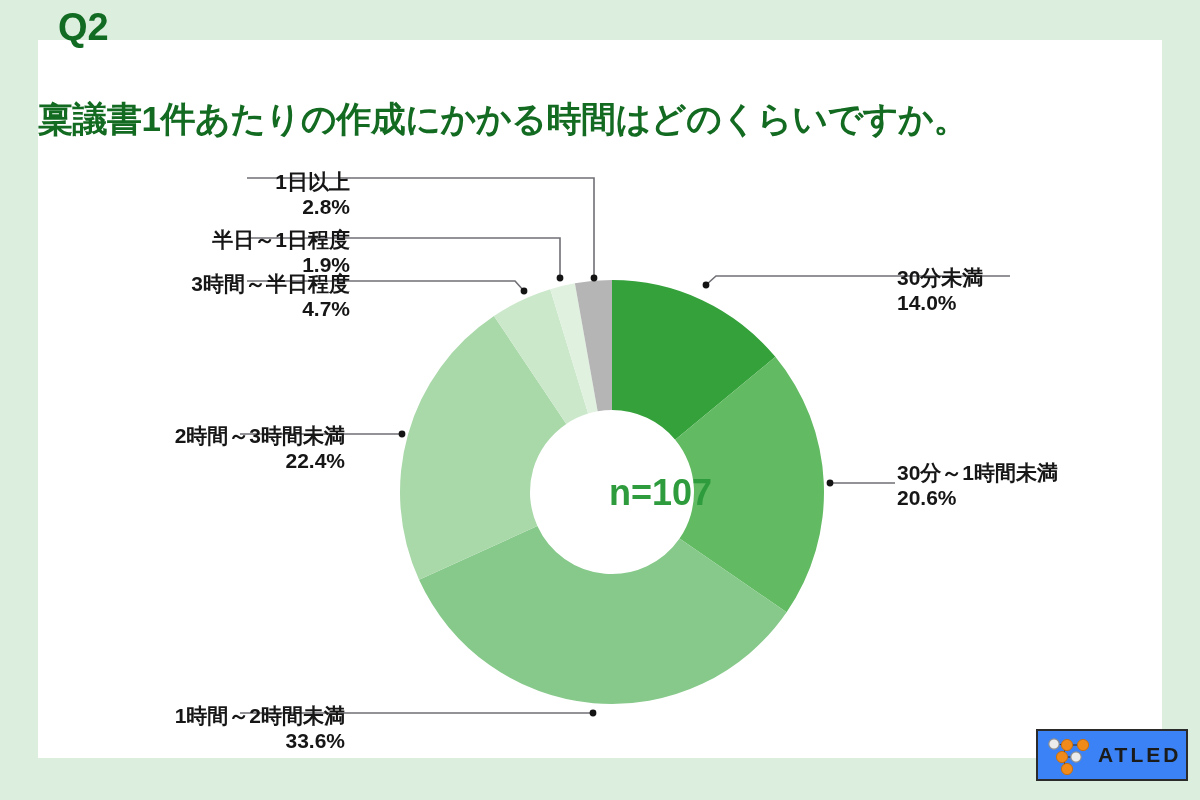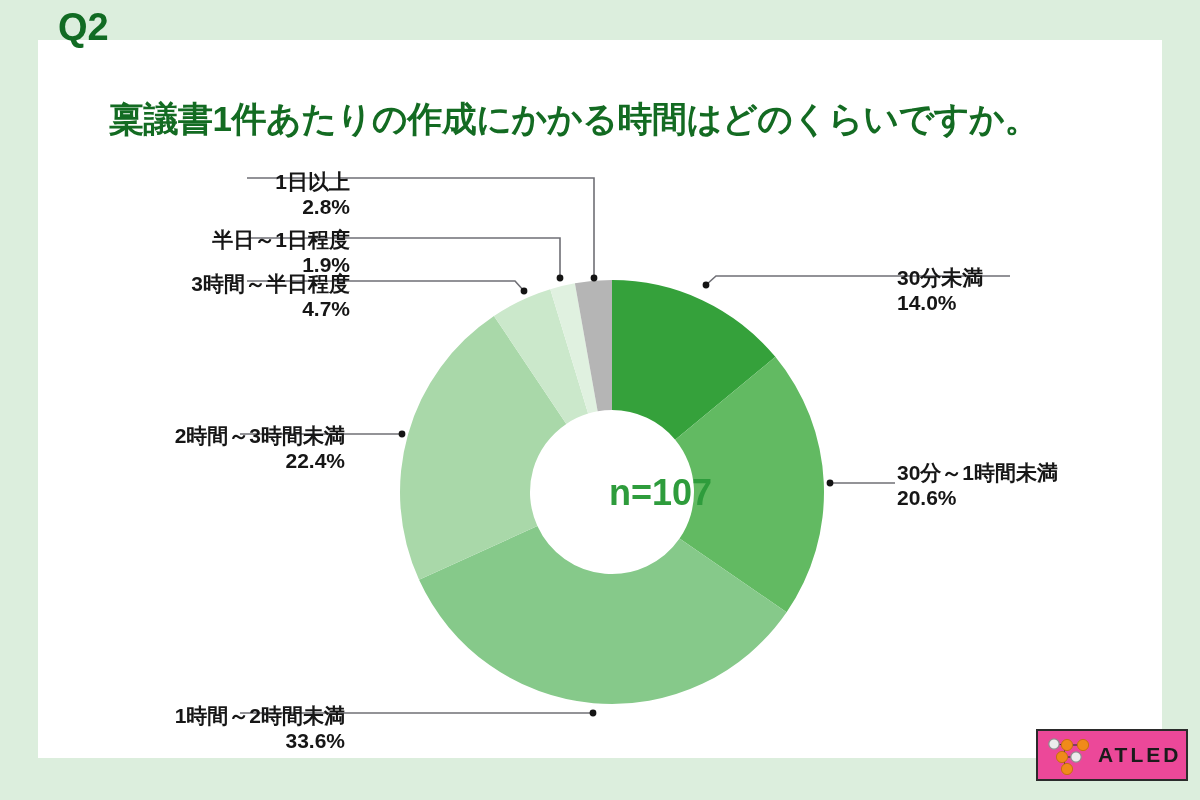--- a/index.html
+++ b/index.html
@@ -40,28 +40,26 @@
     color: #116b23;
     letter-spacing: 0px;
     line-height: 1;
     z-index: 6;
   }
   #chart-title {
     position: absolute;
     left: 38px;
     top: 96px;
     width: 1040px;
-    text-align: center;
     font-size: 35px;
     font-weight: bold;
     color: #136b22;
     letter-spacing: -0.5px;
     white-space: nowrap;
     z-index: 5;
-    margin-left: 16px;
   }
   #donut-wrap {
     position: absolute;
     left: 0; top: 0;
     width: 1200px; height: 800px;
     z-index: 3;
   }
   .callout {
     position: absolute;
     font-size: 21px;
@@ -86,21 +84,21 @@
     color: #2e9c3c;
     z-index: 4;
   }
   
   #logo {
     position: absolute;
     left: 1036px;
     top: 729px;
     width: 152px;
     height: 52px;
-    background: #ec4899;
+    background: #3b82f6;
     border: 2px solid #2b2b2b;
     box-sizing: border-box;
     display: flex;
     align-items: center;
     z-index: 8;
   }
   #logo .mark { width: 54px; height: 44px; flex: none; margin-left: 4px; }
   #logo .wordmark {
     font-size: 21px;
     font-weight: bold;

